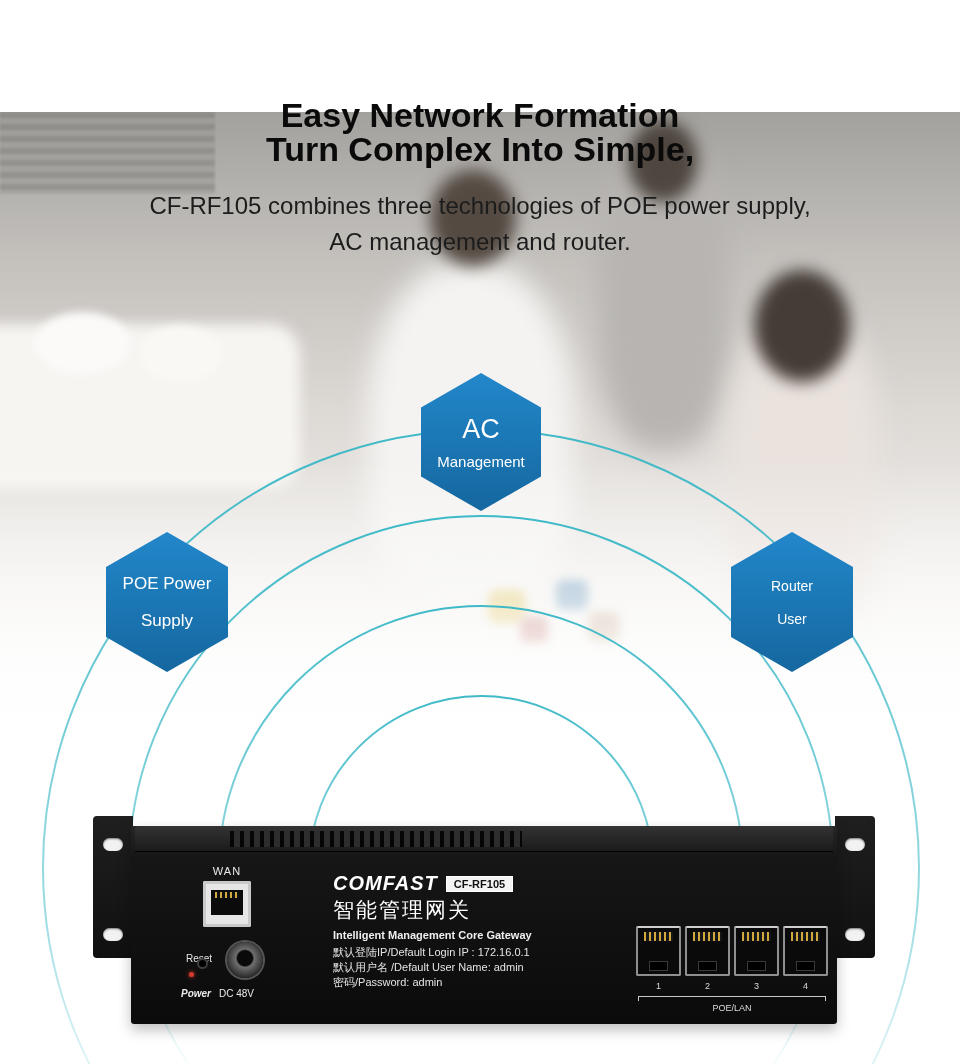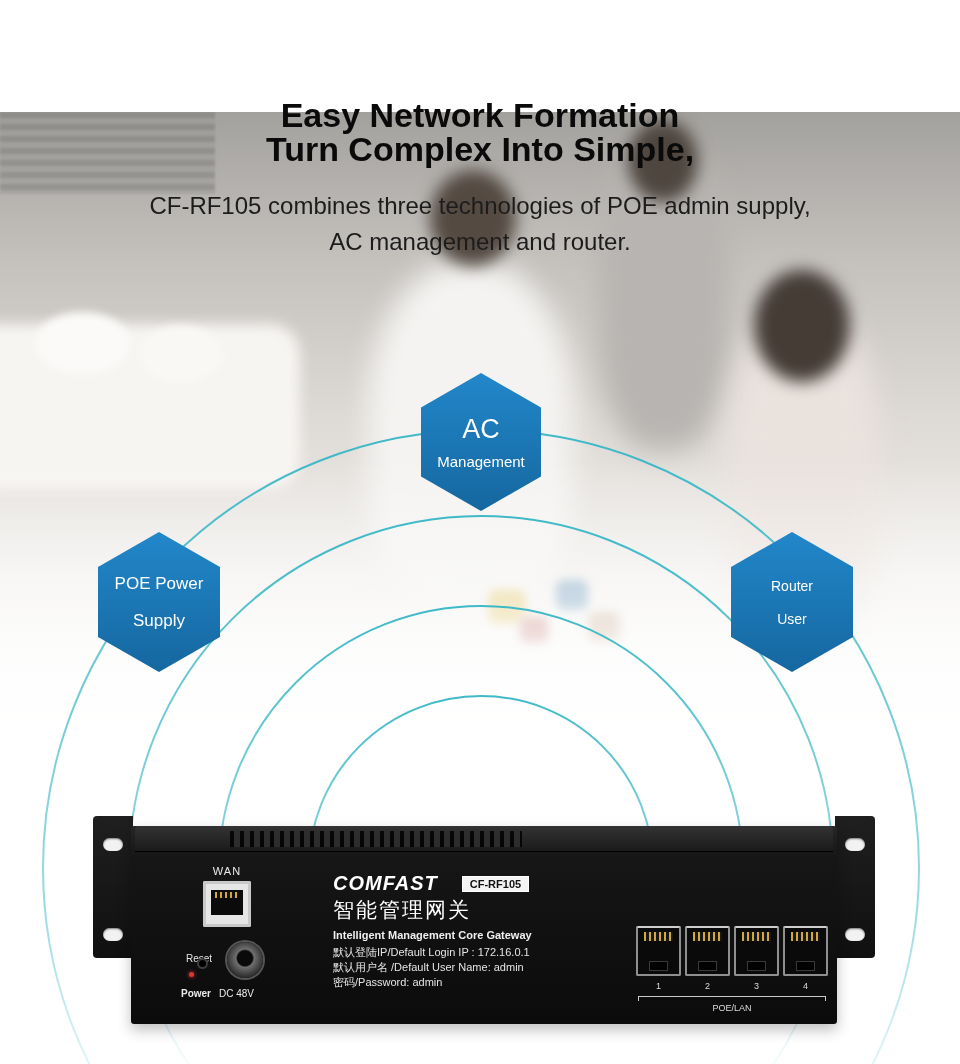--- a/index.html
+++ b/index.html
@@ -43,21 +43,21 @@
   .subtitle { margin-top:22px; font-size:24px; color:#1c1c1c; line-height:36px; }
 
   
   .hex { position:absolute; z-index:6; color:#fff; text-align:center;
     display:flex; flex-direction:column; align-items:center; justify-content:center;
     clip-path:polygon(50% 0,100% 25%,100% 75%,50% 100%,0 75%,0 25%);
     background:linear-gradient(180deg,#2287ca,#15679f); }
   .hex-ac { left:421px; top:373px; width:120px; height:138px; gap:8px; }
   .hex-ac .l1 { font-size:27px; }
   .hex-ac .l2 { font-size:15px; }
-  .hex-poe { left:98px; top:532px; width:122px; height:140px; gap:17px; }
+  .hex-poe { left:106px; top:532px; width:122px; height:140px; gap:17px; }
   .hex-poe .l1, .hex-poe .l2 { font-size:17px; }
   .hex-router { left:731px; top:532px; width:122px; height:140px; gap:17px; }
   .hex-router .l1, .hex-router .l2 { font-size:14px; }
 
   
   .device { position:absolute; left:93px; top:778px; width:782px; height:202px; z-index:7; }
   .ear { position:absolute; top:38px; width:40px; height:142px; background:linear-gradient(180deg,#1f1f1f,#101010); }
   .ear-left  { left:0;  border-radius:4px 0 0 4px; }
   .ear-right { left:742px; border-radius:0 4px 4px 0; }
   .hole { position:absolute; left:10px; width:20px; height:13px; background:#f2f2f2; border-radius:7px; box-shadow:inset 0 1px 2px rgba(0,0,0,.5); }
@@ -76,24 +76,24 @@
     box-shadow:inset 0 0 0 3px #c9c9c9; }
   .wan-port .cavity { position:absolute; left:8px; right:8px; top:9px; bottom:12px; background:#0b0b0b; }
   .wan-port .pins { position:absolute; left:12px; right:12px; top:11px; height:6px;
     background:repeating-linear-gradient(90deg,#d2a93e 0 2px,#111 2px 5px); }
   .reset-label { position:absolute; left:55px; top:127px; color:#e5e5e5; font-size:10px; }
   .reset-hole { position:absolute; left:68px; top:134px; width:7px; height:7px; border-radius:50%; background:#000; box-shadow:0 0 0 2px #3d3d3d; }
   .power-led { position:absolute; left:58px; top:146px; width:5px; height:5px; border-radius:50%; background:#d63a2f; box-shadow:0 0 4px #d63a2f; }
   .dc-jack { position:absolute; left:96px; top:116px; width:36px; height:36px; border-radius:50%;
     background:radial-gradient(circle at 50% 45%, #0a0a0a 0 28%, #6f6f6f 34%, #2e2e2e 70%); box-shadow:0 0 0 2px #555; }
   .power-row { position:absolute; left:50px; top:162px; width:130px; color:#eaeaea; font-size:10px; display:flex; gap:8px; }
-  .power-row .pl { font-weight:700; }
-
-  
-  .brand-row { position:absolute; left:202px; top:46px; display:flex; align-items:center; gap:24px; }
+  .power-row .pl { font-weight:700;font-style:italic; }
+
+  
+  .brand-row { position:absolute; left:202px; top:46px; display:flex; align-items:center; gap:8px; }
   .brand { color:#fff; font-size:20px; font-weight:800; font-style:italic; letter-spacing:1px; }
   .model-box { background:#f4f4f4; color:#111; font-size:11px; font-weight:700; padding:1px 7px; border:1px solid #fff; }
   .name-cn { position:absolute; left:202px; top:70px; color:#fff; font-size:21px; letter-spacing:2px; }
   .name-en { position:absolute; left:202px; top:103px; color:#f0f0f0; font-size:11px; font-weight:700; }
   .spec { position:absolute; left:202px; color:#e4e4e4; font-size:11px; }
   .spec.ip   { top:119px; }
   .spec.user { top:134px; }
   .spec.pass { top:149px; }
 
   
@@ -145,21 +145,21 @@
       <circle cx="481" cy="868" r="352"></circle>
       <circle cx="481" cy="868" r="262"></circle>
       <circle cx="481" cy="868" r="172"></circle>
     </g>
   </svg>
 
   <div class="header">
     <div class="title l2">Easy Network Formation</div>
     <div class="title l1">Turn Complex Into Simple,</div>
     <div class="subtitle">
-      <span>CF-RF105 combines three technologies of POE admin supply,</span><br>
+      <span>CF-RF105 combines three technologies of POE power supply,</span><br>
       <span>AC management and router.</span>
     </div>
   </div>
 
   <div class="hex hex-ac">
     <div class="l1">AC</div>
     <div class="l2">Management</div>
   </div>
   <div class="hex hex-poe">
     <div class="l1">POE Power</div>

